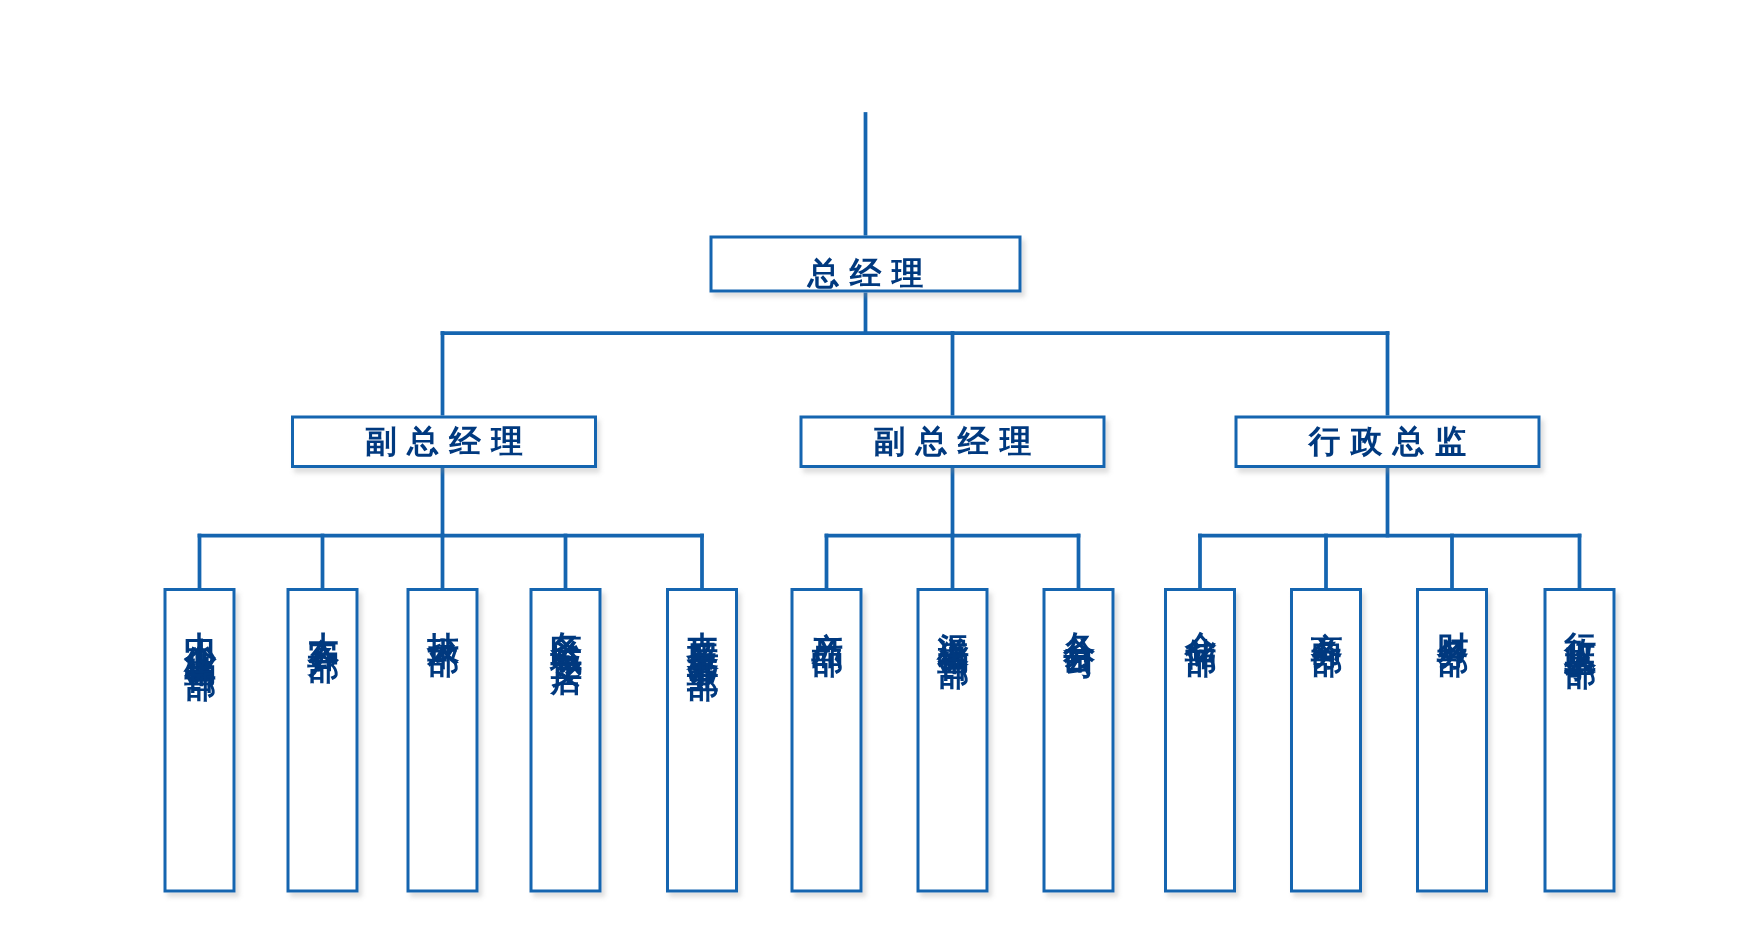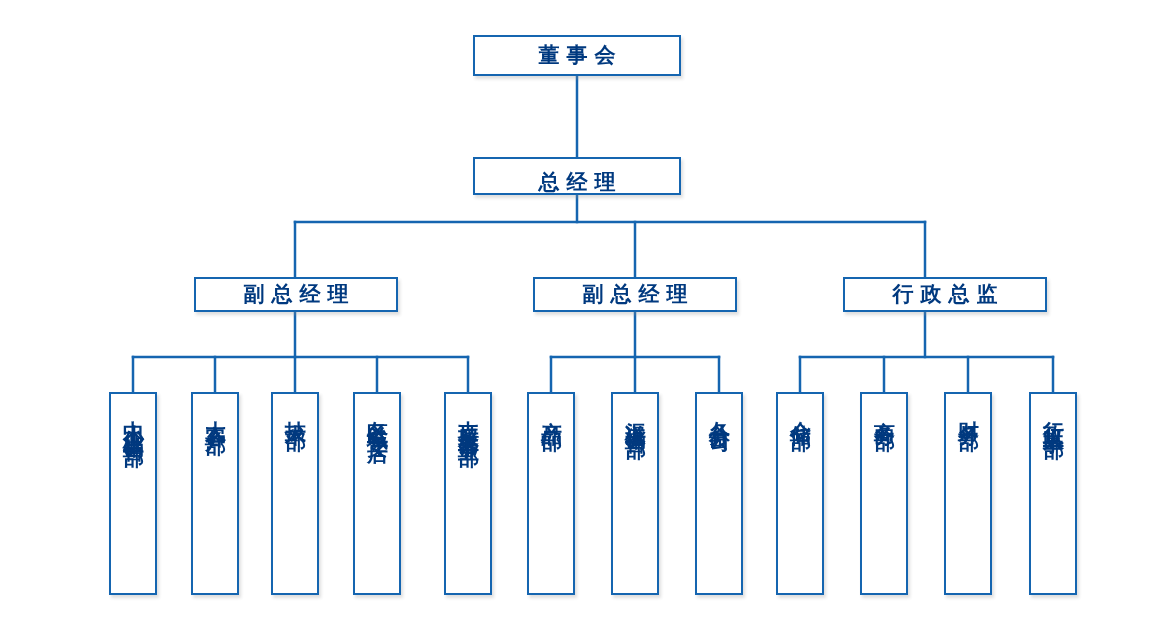--- a/index.html
+++ b/index.html
@@ -98,37 +98,34 @@
 
       <line x1="925" y1="311" x2="925" y2="357"></line>
       <line x1="800" y1="357" x2="1053" y2="357"></line>
       <line x1="800" y1="357" x2="800" y2="392"></line>
       <line x1="884" y1="357" x2="884" y2="392"></line>
       <line x1="968" y1="357" x2="968" y2="392"></line>
       <line x1="1053" y1="357" x2="1053" y2="392"></line>
     </g>
   </svg>
 
-  <div class="node horiz" style="left:473px; top:35px; width:208px; height:41px;">
-    <span class="label">董事会</span>
-  </div>
 
   <div class="node horiz" style="left:473px; top:157px; width:208px; height:38px;align-items:flex-end;">
     <span class="label">总经理</span>
   </div>
 
   <div class="node horiz" style="left:194px; top:277px; width:204px; height:35px;">
     <span class="label">副总经理</span>
   </div>
 
   <div class="node horiz" style="left:533px; top:277px; width:204px; height:35px;">
     <span class="label">副总经理</span>
   </div>
 
-  <div class="node horiz" style="left:823px; top:277px; width:204px; height:35px;margin-left:20px;">
+  <div class="node horiz" style="left:823px; top:277px; width:204px; height:35px;">
     <span class="label">行政总监</span>
   </div>
 
   <div class="node vert" style="left:109px; top:392px; width:48px; height:203px;">
     <span class="label">中小企业销售部</span>
   </div>
 
   <div class="node vert" style="left:191px; top:392px; width:48px; height:203px;">
     <span class="label">大客户部</span>
   </div>

